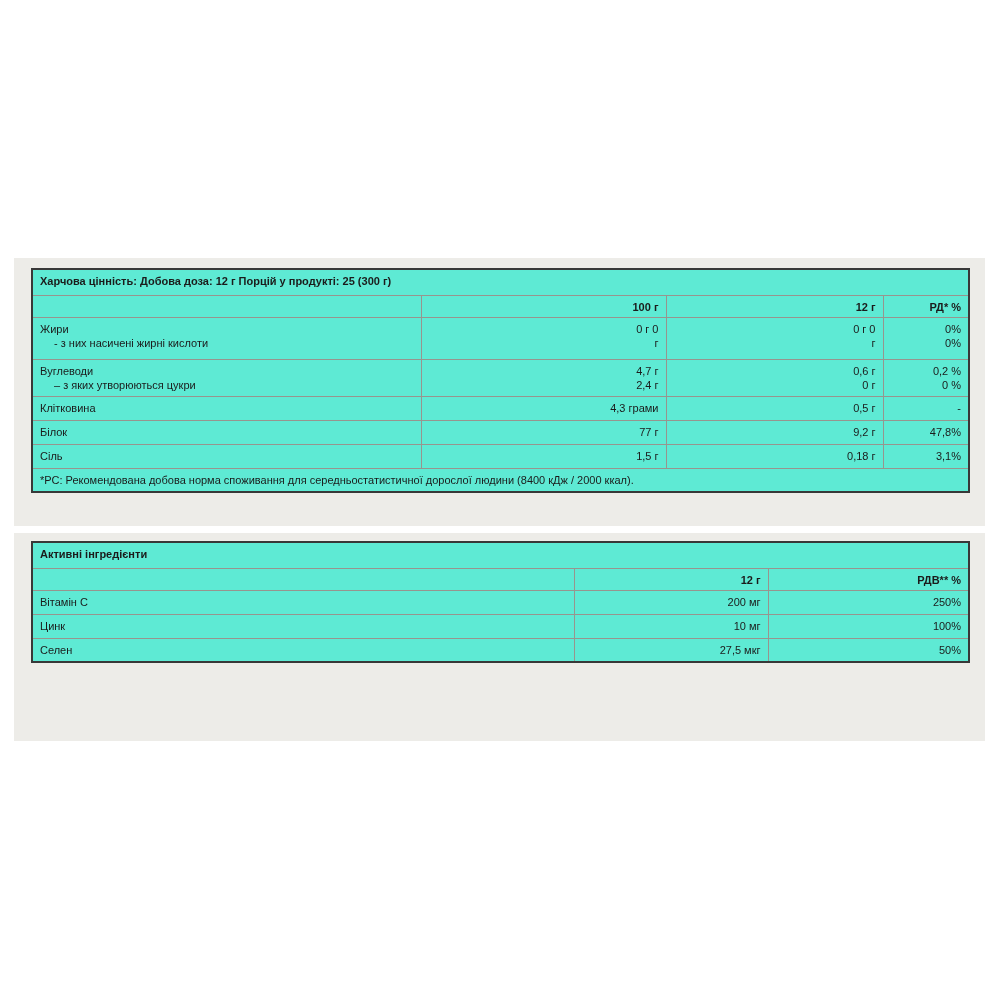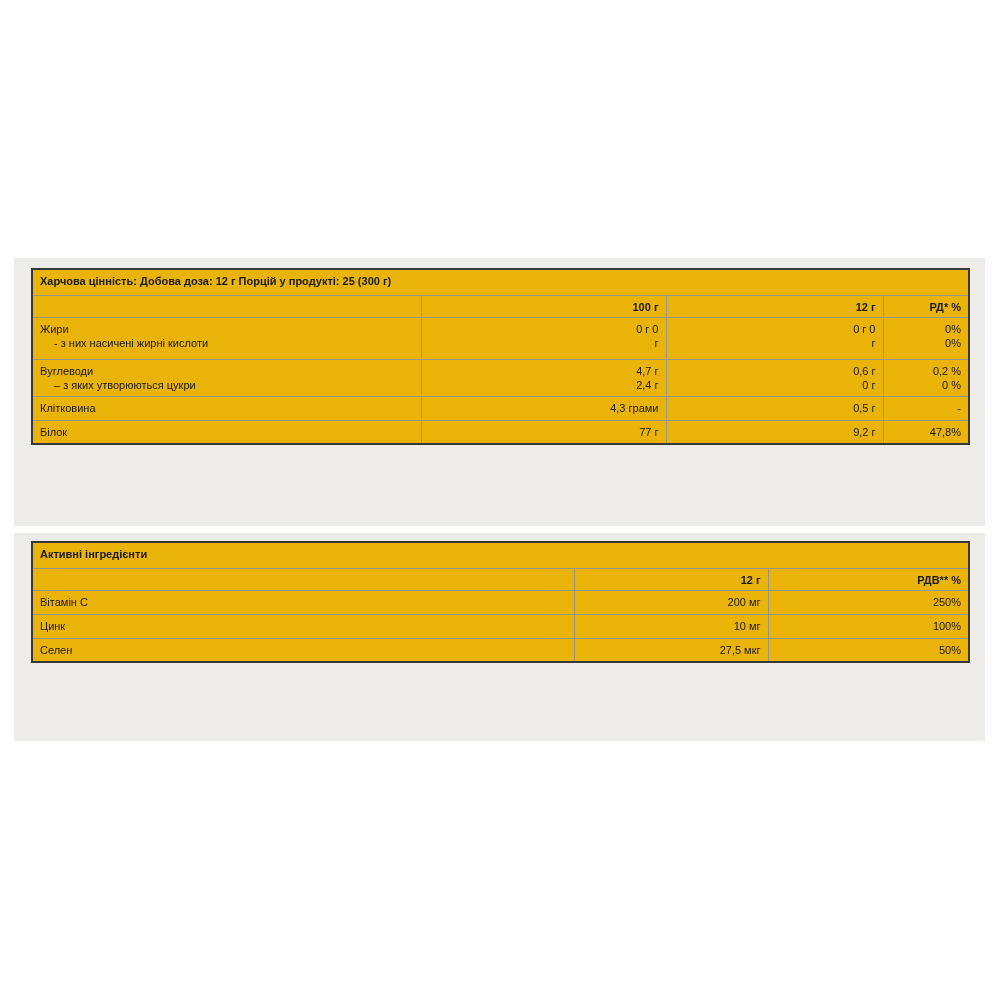--- a/index.html
+++ b/index.html
@@ -16,21 +16,21 @@
     left: 14px; width: 971px;
     background: #edece8;
   }
   .band-1 { top: 258px; height: 268px; }
   .band-2 { top: 533px; height: 208px; }
 
   table.nutri {
     position: absolute;
     border-collapse: collapse;
     table-layout: fixed;
-    background: #eab308;
+    background: #5eead4;
     border: 2px solid #383838;
   }
   .table-1 { left: 31px; top: 268px; width: 937px; }
   .table-2 { left: 31px; top: 541px; width: 937px; }
 
   table.nutri td, table.nutri th {
     border: 1px solid #97958e;
     font-size: 11px;
     line-height: 14px;
     color: #1b1b1b;
@@ -112,20 +112,31 @@
       <td class="val">-</td>
     </tr>
     <tr class="h24">
       <td class="lbl">
             <div>Білок</div>
           </td>
       <td class="val">77 г</td>
       <td class="val">9,2 г</td>
       <td class="val">47,8%</td>
     </tr>
+    <tr class="h24">
+      <td class="lbl">
+            <div>Сіль</div>
+          </td>
+      <td class="val">1,5 г</td>
+      <td class="val">0,18 г</td>
+      <td class="val">3,1%</td>
+    </tr>
+    <tr>
+      <td class="footnote" colspan="4">*РС: Рекомендована добова норма споживання для середньостатистичної дорослої людини (8400 кДж / 2000 ккал).</td>
+    </tr>
   </tbody>
     </table>
 
   <table class="nutri table-2">
     <colgroup>
       <col style="width:542px">
         <col style="width:194px">
         <col style="width:201px">
     </colgroup>
     <tbody>

